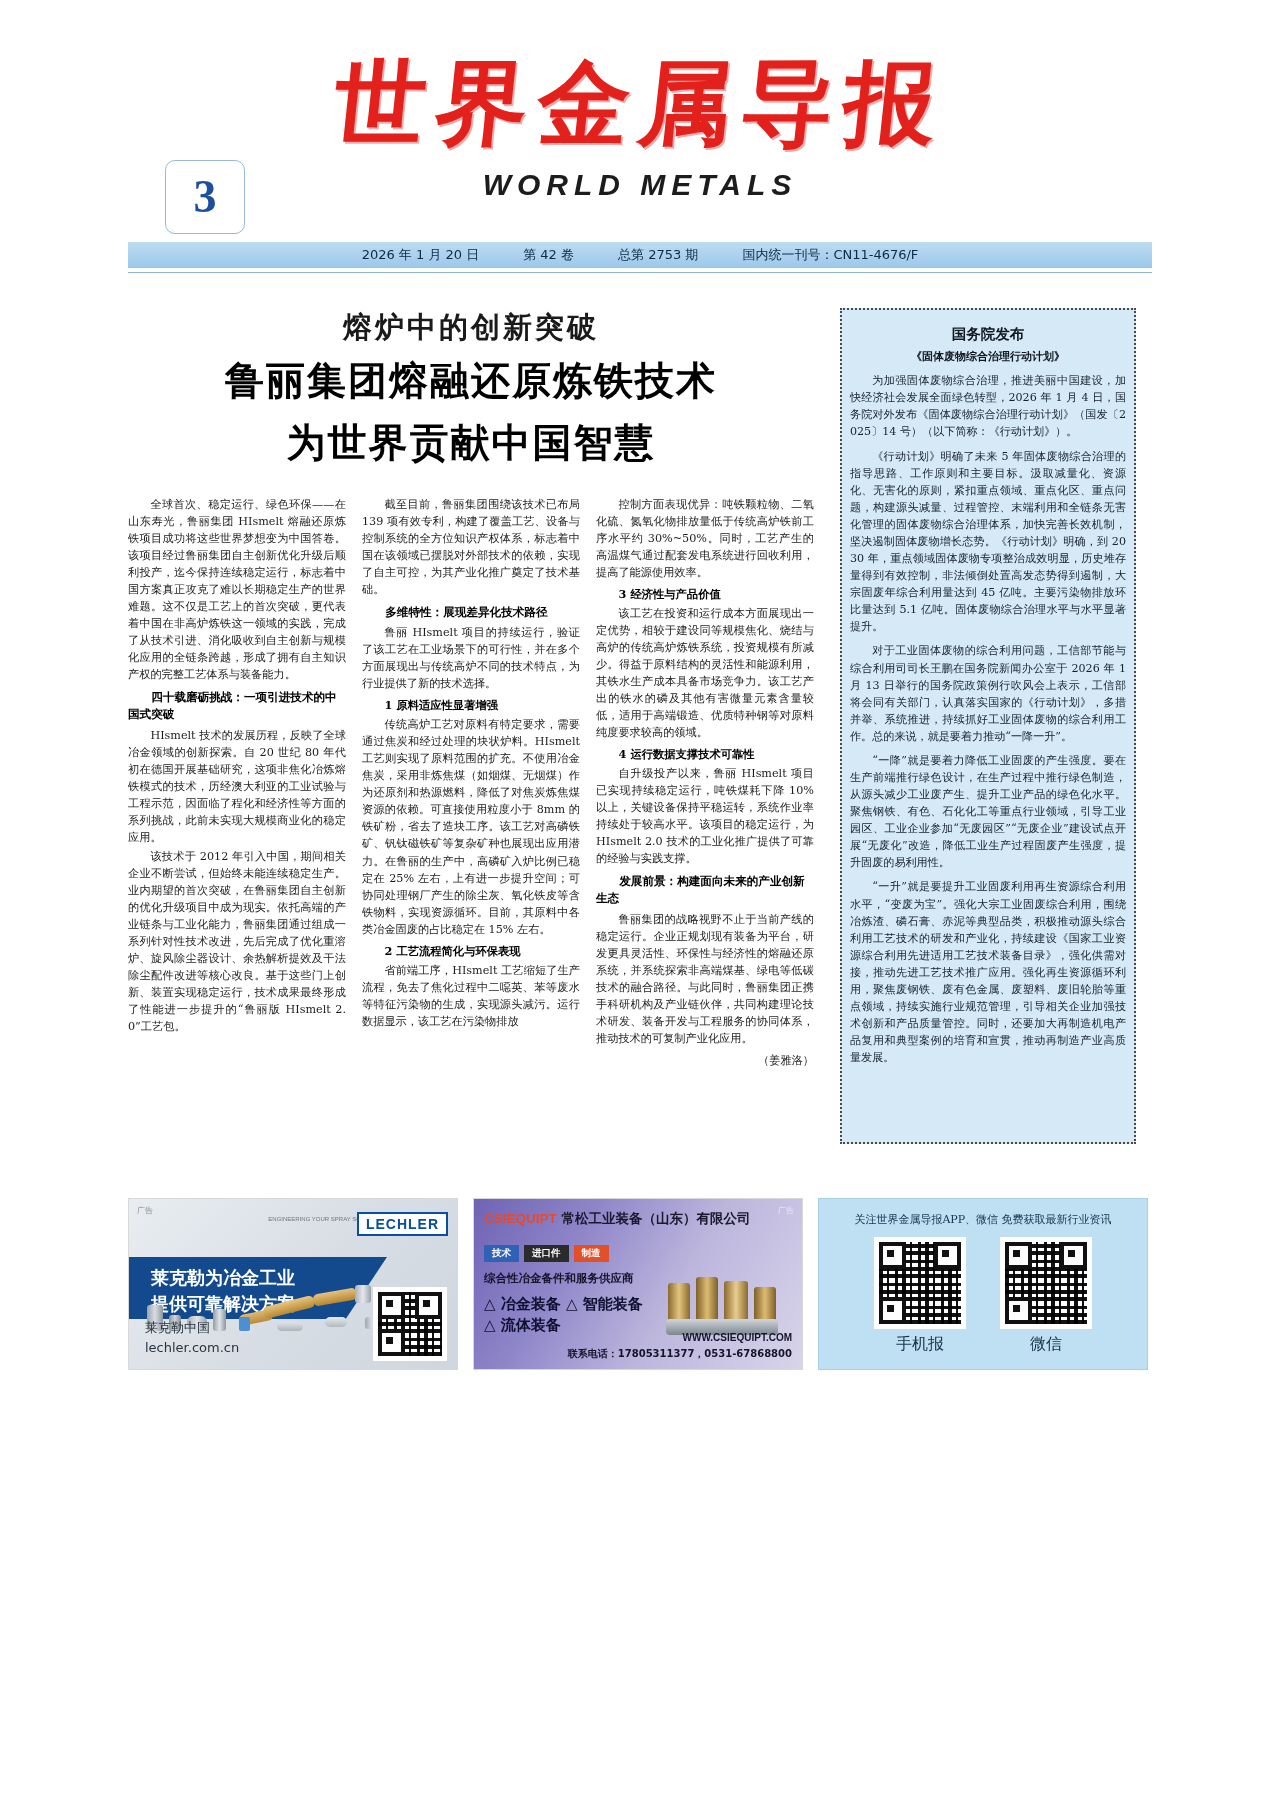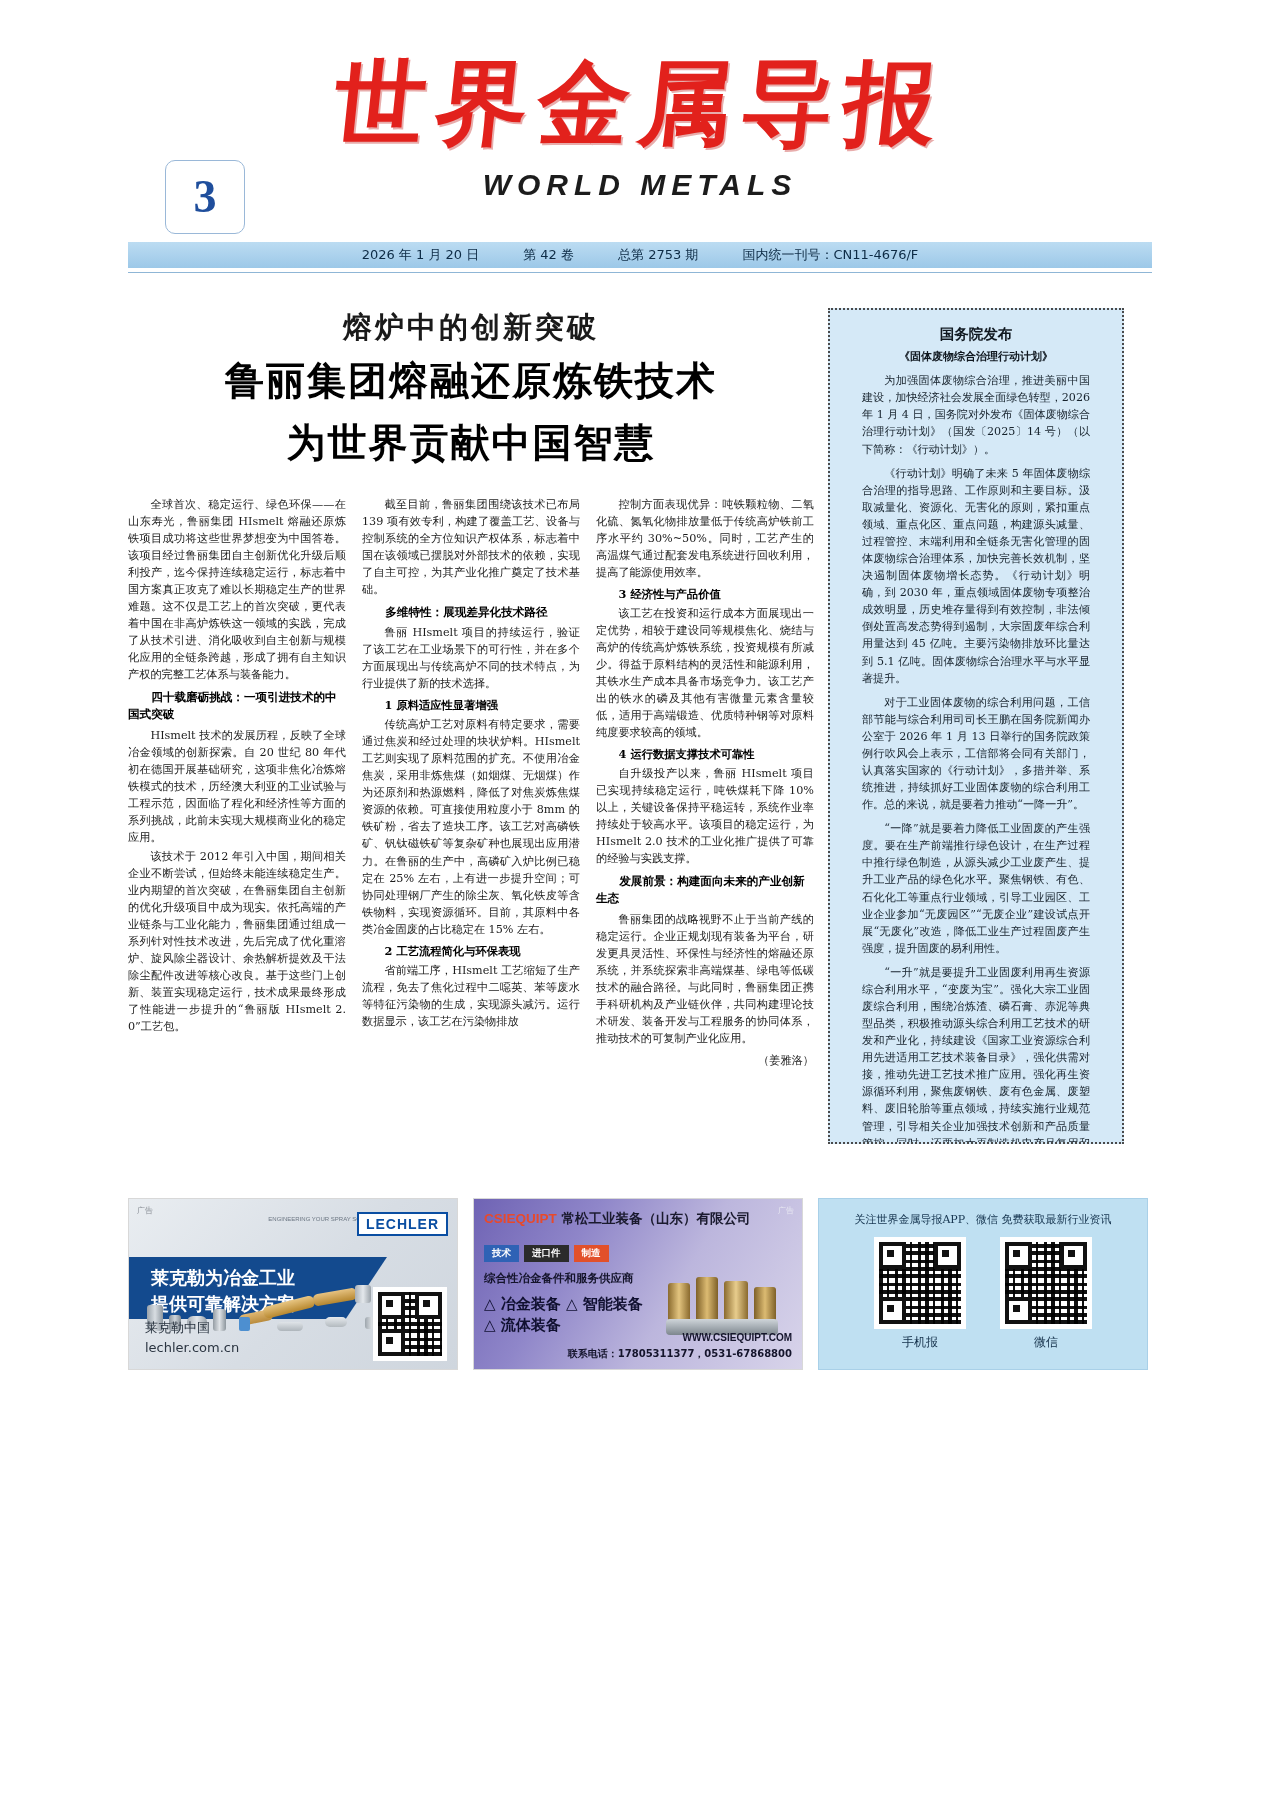--- a/index.html
+++ b/index.html
@@ -56,21 +56,21 @@
     background:linear-gradient(180deg,#bcdcf2 0%,#9cc8e8 100%);
     display:flex;align-items:center;justify-content:center;
     font-family:"DejaVu Sans",sans-serif;
     font-size:13px;color:#0d2b45;
   }
   .pub-bar span{margin:0 22px;}
   .rule-thin{position:absolute;left:128px;right:128px;top:272px;height:1px;background:#8fb6d6;}
 
   
   .content{position:absolute;left:128px;right:128px;top:286px;}
-  .main-row{display:flex;gap:0;}
+  .main-row{display:flex;gap:12px;}
   .article{width:700px;padding-right:14px;box-sizing:border-box;}
   .sidebar-wrap{width:296px;}
 
   .headline-block{text-align:center;padding:22px 10px 16px;}
   .hl-kicker{
     font-family:"DejaVu Serif",serif;
     font-size:29px;font-weight:700;letter-spacing:3px;color:#1a1a1a;
     line-height:1.35;
   }
   .hl-main{
@@ -101,21 +101,21 @@
     font-family:"DejaVu Serif",serif;
     font-size:11.3px;font-weight:700;
     text-indent:2em;line-height:1.5;color:#000;
   }
   .byline{margin-top:6px;text-align:right;font-family:"DejaVu Serif",serif;font-size:11.2px;}
 
   
   .side-box{
     border:2px dotted #4a4a4a;
     background:#d5e9f7;
-    padding:14px 32px 16px;
+    padding:14px 8px 16px;
     box-sizing:border-box;
     margin-top:22px;
     height:836px;
     overflow:hidden;
   }
   .side-title{
     text-align:center;
     font-family:"DejaVu Sans",sans-serif;
     font-weight:700;color:#101820;
     line-height:1.5;
@@ -171,21 +171,21 @@
   .csi-tags div{font-family:Liberation Serif, serif;font-size:9.5px;color:#fff;padding:2px 8px;font-weight:700;}
   .csi-sub{position:absolute;left:10px;top:72px;font-family:"DejaVu Sans",sans-serif;font-size:11.5px;font-weight:700;color:#14142b;}
   .csi-list{position:absolute;left:10px;top:95px;font-family:"DejaVu Sans",sans-serif;font-size:15px;font-weight:700;color:#101030;line-height:1.42;}
   .csi-url{position:absolute;right:10px;bottom:26px;font-family:"Liberation Sans",sans-serif;font-size:10px;font-weight:700;color:#14142b;}
   .csi-tel{position:absolute;right:10px;bottom:8px;font-family:"DejaVu Sans",sans-serif;font-size:10px;font-weight:700;color:#14142b;}
 
   .ad-qr{width:330px;height:172px;background:#bfe0f2;border:1px solid #a9d0e8;}
   .qr-head{position:absolute;left:0;right:0;top:13px;text-align:center;font-family:"DejaVu Serif",serif;font-size:11px;color:#15344f;}
   .qr-pair{position:absolute;left:0;right:0;top:38px;display:flex;justify-content:center;gap:34px;}
   .qr-cell{text-align:center;}
-  .qr-cap{margin-top:5px;font-family:"DejaVu Sans",sans-serif;font-size:12px;color:#14304a;}
+  .qr-cap{margin-top:5px;font-family:"DejaVu Sans",sans-serif;font-size:16px;color:#14304a;}
 </style>
 </head>
 <body>
 
 <div class="page">
 
   <div class="masthead">
     <div class="logo-script">世界金属导报</div>
     <div class="logo-en">WORLD METALS</div>
 

